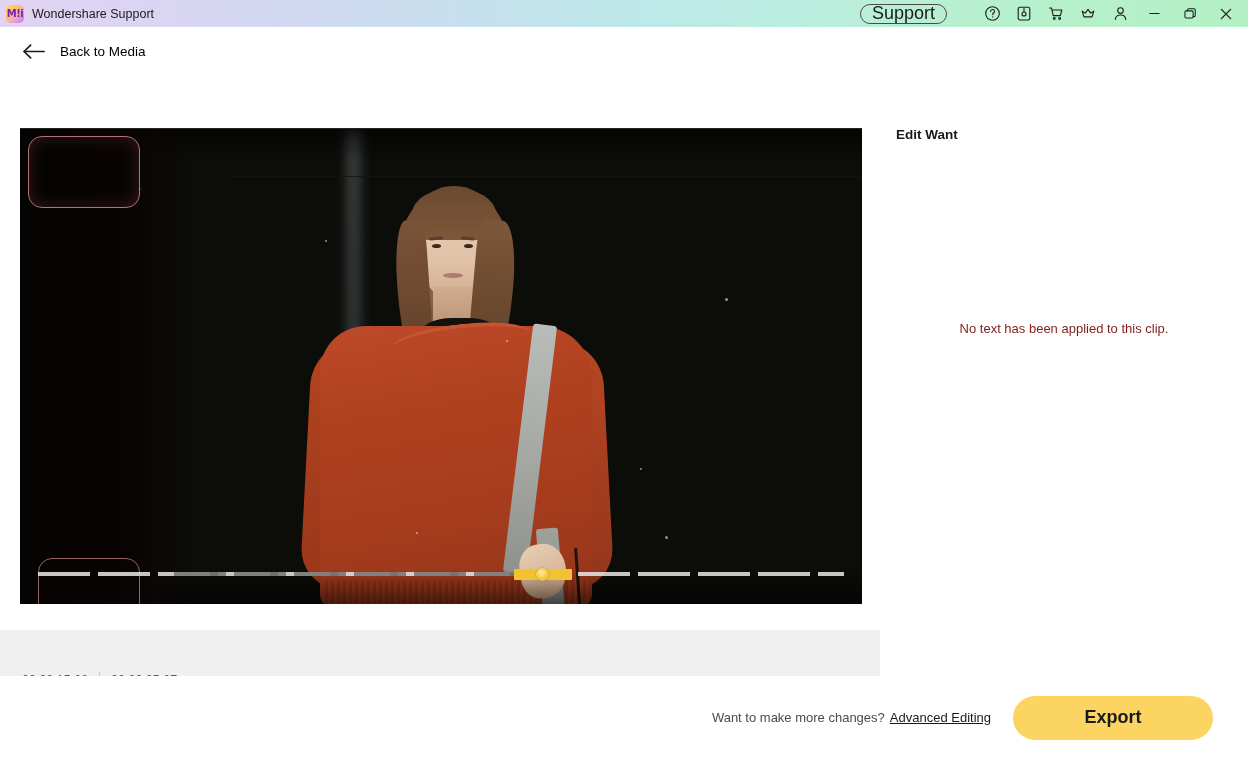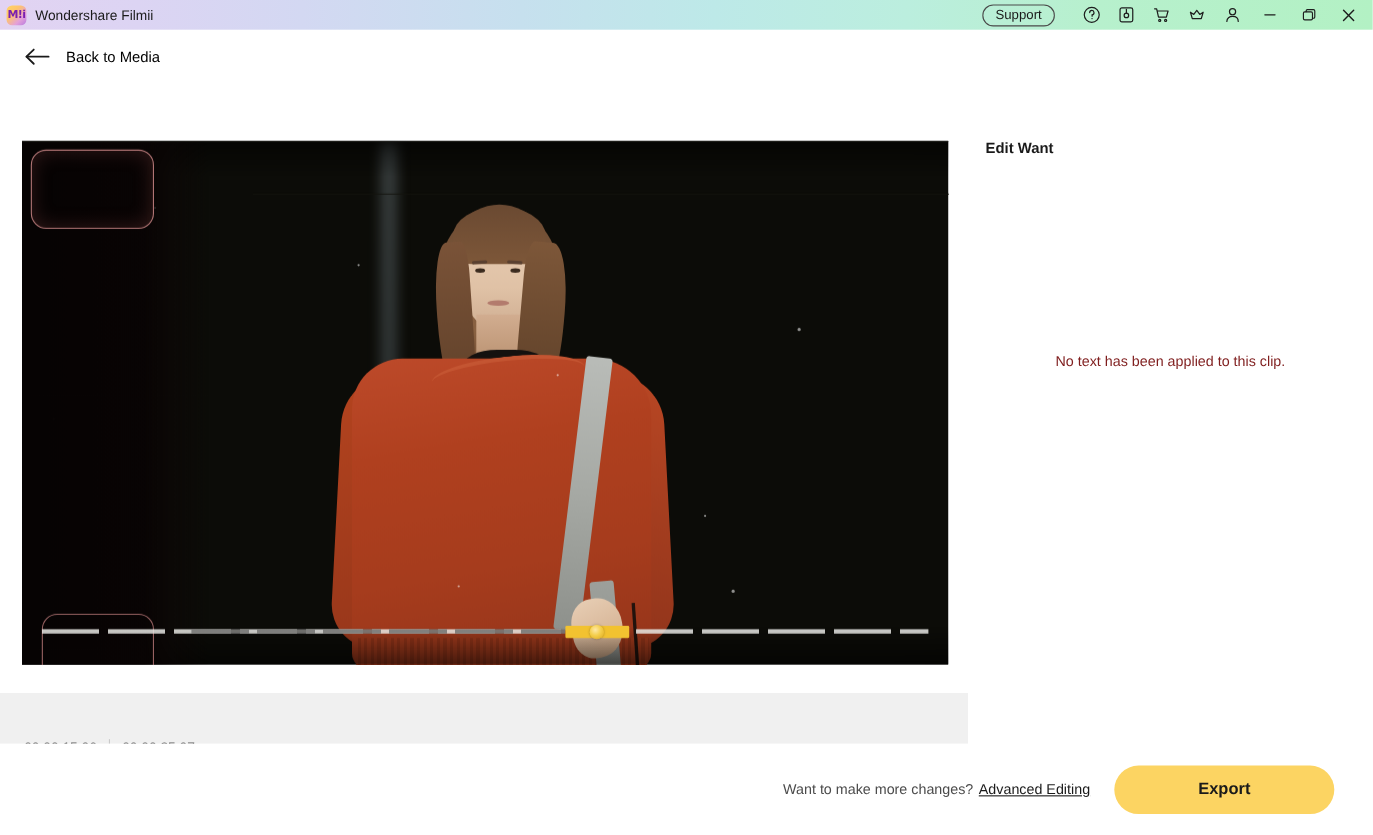--- a/index.html
+++ b/index.html
@@ -25,22 +25,22 @@
     font-family:"DejaVu Sans", sans-serif;
   }
   .app-name{ font-size:12.5px; color:#1a1a1a; }
   .tb-title{
     position:absolute; left:0; right:0; text-align:center;
     font-size:12.5px; color:#1d1d1d; pointer-events:none;
   }
   .tb-right{ margin-left:auto; display:flex; align-items:center; gap:0px; padding-right:4px; }
   .support-btn{
     border:1px solid #4a4a4a; border-radius:11px;
-    font-size:12px; color:#1a1a1a; padding:1px 11px 2px 11px;
-    background:transparent; line-height:15px; margin-right:17px; cursor:pointer;
+    font-size:18px; color:#1a1a1a; padding:1px 11px 2px 11px;
+    background:transparent; line-height:15px; margin-right:29px; cursor:pointer;
   }
   .tb-ico{
     width:32px; height:27px; display:flex; align-items:center; justify-content:center;
     cursor:pointer;
   }
   .tb-ico svg{ display:block; }
   .win-ico{ width:36px; height:27px; display:flex; align-items:center; justify-content:center; cursor:pointer;}
 
   
   .backbar{
@@ -292,32 +292,32 @@
     display:flex; align-items:center; justify-content:flex-end; gap:0;
     padding-right:35px;
   }
   .foot-text{ font-size:13px; color:#4b4b4b; }
   .foot-link{
     font-size:13px; color:#1a1a1a; text-decoration:underline; margin-left:5px; cursor:pointer;
   }
   .export-btn{
     margin-left:22px; width:200px; height:44px; border-radius:22px;
     background:#fcd462; border:none;
-    font-size:15px; font-weight:bold; color:#1a1a1a;
+    font-size:18px; font-weight:bold; color:#1a1a1a;
     display:flex; align-items:center; justify-content:center; cursor:pointer;
     font-family:"Liberation Sans", sans-serif;
   }
 </style>
 </head>
 <body>
 
 <div class="titlebar">
   <div class="tb-left">
     <div class="logo">M!i</div>
-    <div class="app-name">Wondershare Filmii</div>
+    <div class="app-name">Wondershare Support</div>
   </div>
 
 
   <div class="tb-right">
     <button class="support-btn">Support</button>
 
     <div class="tb-ico">
       <svg width="17" height="17" viewBox="0 0 20 20" fill="none" stroke="#1d1d1d" stroke-width="1.3">
         <circle cx="10" cy="10" r="8"></circle>
         <path d="M7.8 7.6a2.3 2.3 0 1 1 2.6 2.3v1.6" stroke-linecap="round"></path>

